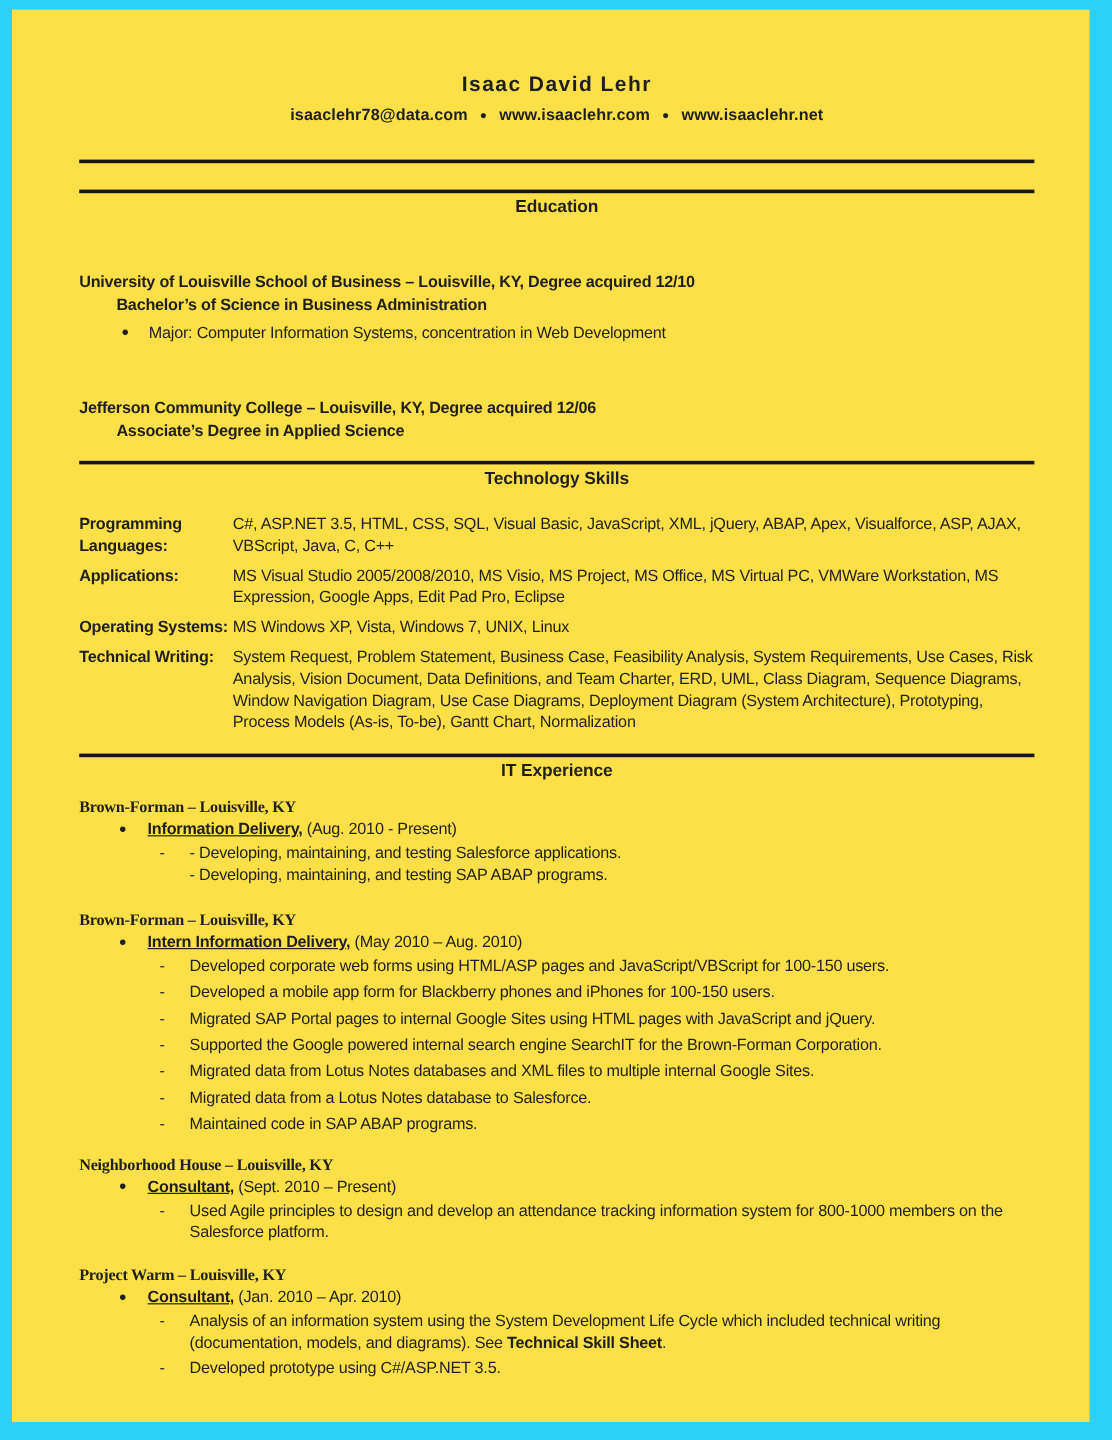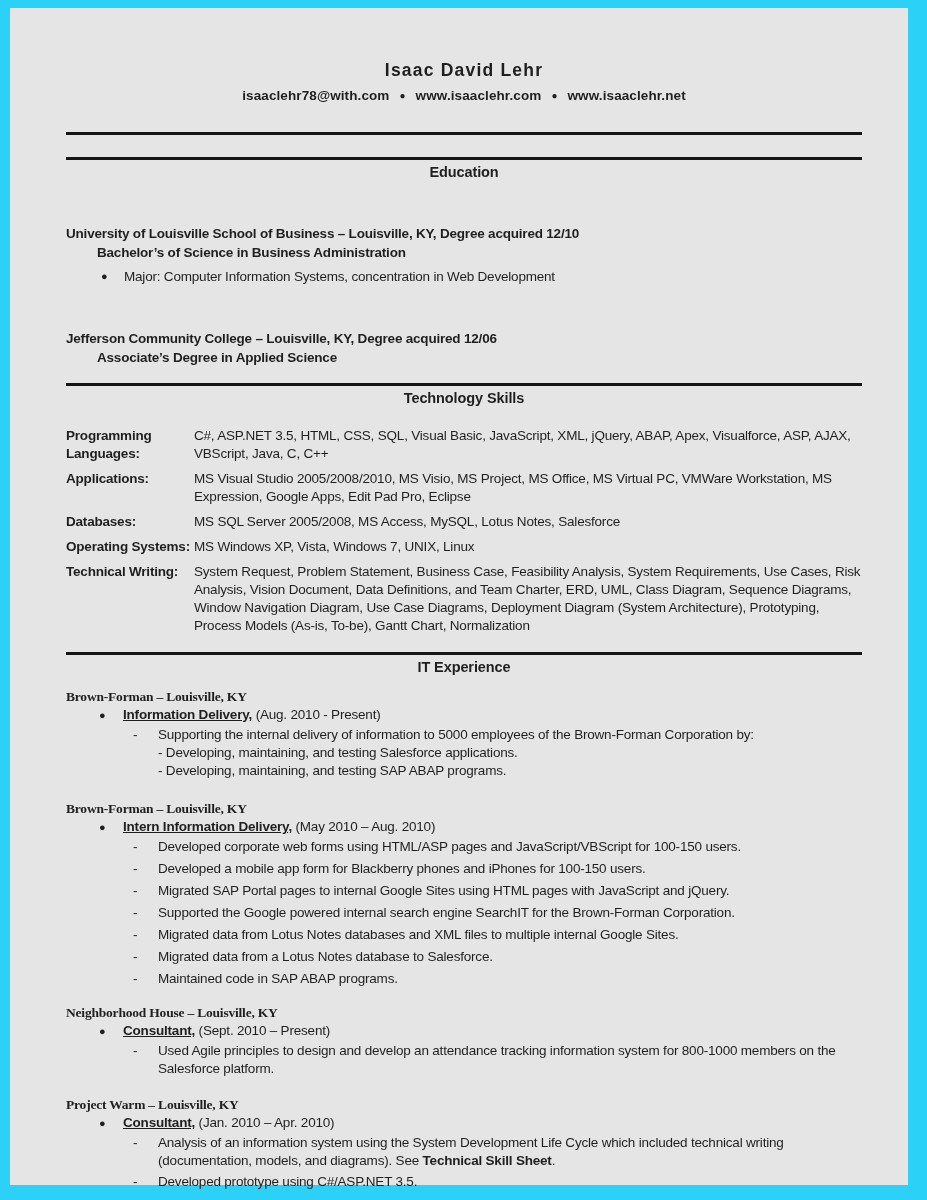--- a/index.html
+++ b/index.html
@@ -8,21 +8,21 @@
   .canvas {
     position: relative;
     width: 927px; height: 1200px;
     background: #2bd1f6;
     overflow: hidden;
   }
   .page {
     position: absolute;
     left: 10px; top: 8px;
     width: 898px; height: 1177px;
-    background: #e5e5e5;
+    background: #fde047;
     box-sizing: border-box;
     padding: 52px 46px 0 56px;
     color: #1f1f1f;
     font-size: 13.5px;
     letter-spacing: -0.2px;
     line-height: 18px;
   }
 
   .name {
     margin: 0; text-align: center;
@@ -80,21 +80,21 @@
   .xp-4 .dash-item + .dash-item { margin-top: 3px; }
 </style>
 </head>
 <body>
 
 <div class="canvas">
   <div class="page">
 
     <h1 class="name">Isaac David Lehr</h1>
 
-    <div class="contact"><span>isaaclehr78@with.com</span><span class="sep">●</span><span>www.isaaclehr.com</span><span class="sep">●</span><span>www.isaaclehr.net</span></div>
+    <div class="contact"><span>isaaclehr78@data.com</span><span class="sep">●</span><span>www.isaaclehr.com</span><span class="sep">●</span><span>www.isaaclehr.net</span></div>
 
     <div class="rule rule-1"></div>
     <div class="rule rule-2"></div>
 
     <h2>Education</h2>
 
     <div class="edu">
       <div class="edu-school">University of Louisville School of Business – Louisville, KY, Degree acquired 12/10</div>
       <div class="edu-degree">Bachelor’s of Science in Business Administration</div>
       <div class="edu-bullet">
@@ -112,24 +112,20 @@
     <div class="skills">
       <div class="srow">
         <div class="slabel">Programming Languages:</div>
         <div class="sval">C#, ASP.NET 3.5, HTML, CSS, SQL, Visual Basic, JavaScript, XML, jQuery, ABAP, Apex, Visualforce, ASP, AJAX, VBScript, Java, C, C++</div>
       </div>
       <div class="srow">
         <div class="slabel">Applications:</div>
         <div class="sval">MS Visual Studio 2005/2008/2010, MS Visio, MS Project, MS Office, MS Virtual PC, VMWare Workstation, MS Expression, Google Apps, Edit Pad Pro, Eclipse</div>
       </div>
       <div class="srow">
-        <div class="slabel">Databases:</div>
-        <div class="sval">MS SQL Server 2005/2008, MS Access, MySQL, Lotus Notes, Salesforce</div>
-      </div>
-      <div class="srow">
         <div class="slabel">Operating Systems:</div>
         <div class="sval">MS Windows XP, Vista, Windows 7, UNIX, Linux</div>
       </div>
       <div class="srow">
         <div class="slabel">Technical Writing:</div>
         <div class="sval">System Request, Problem Statement, Business Case, Feasibility Analysis, System Requirements, Use Cases, Risk Analysis, Vision Document, Data Definitions, and Team Charter, ERD, UML, Class Diagram, Sequence Diagrams, Window Navigation Diagram, Use Case Diagrams, Deployment Diagram (System Architecture), Prototyping, Process Models (As-is, To-be), Gantt Chart, Normalization</div>
       </div>
     </div>
 
     <div class="rule rule-4"></div>
@@ -138,21 +134,20 @@
 
     <section class="xp xp-1">
       <div class="company">Brown-Forman – Louisville, KY</div>
       <div class="role-line">
           <span class="bm">●</span>
           <div><span class="role">Information Delivery,</span> <span>(Aug. 2010 - Present)</span></div>
         </div>
       <div class="dash-item">
           <span class="dm">-</span>
           <div class="dash-text">
-            <div>Supporting the internal delivery of information to 5000 employees of the Brown-Forman Corporation by:</div>
             <div>- Developing, maintaining, and testing Salesforce applications.</div>
             <div>- Developing, maintaining, and testing SAP ABAP programs.</div>
           </div>
         </div>
     </section>
 
     <section class="xp xp-2">
       <div class="company">Brown-Forman – Louisville, KY</div>
       <div class="role-line">
           <span class="bm">●</span>

